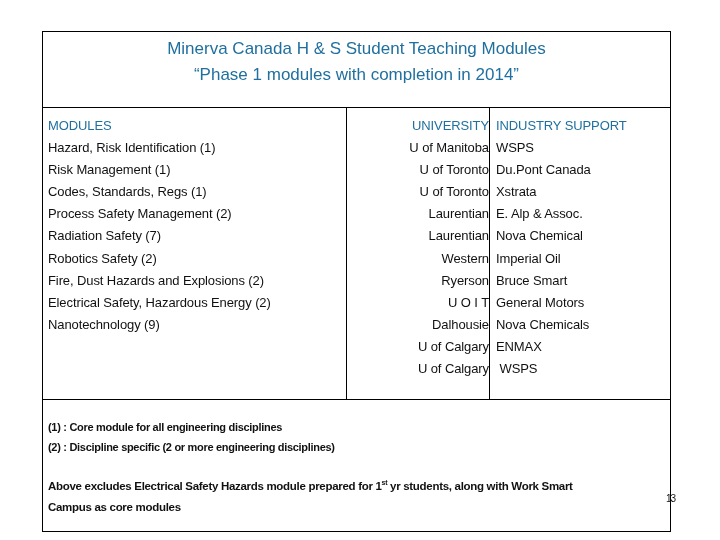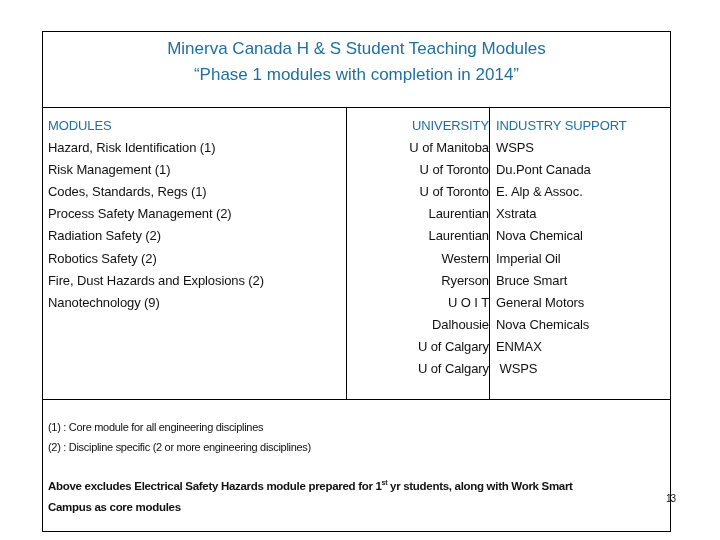--- a/index.html
+++ b/index.html
@@ -86,21 +86,21 @@
     .cell {
       display: block;
       white-space: nowrap;
     }
     .legend-block {
       position: absolute;
       left: 5px;
       top: 385px;
       font-size: 11px;
       line-height: 20px;
-      font-weight: normal;
+      font-weight: bold;
       letter-spacing: -0.3px;
     }
     .legend-line { display: block; white-space: nowrap; }
     .note-block {
       position: absolute;
       left: 5px;
       top: 444px;
       width: 610px;
       font-size: 11.5px;
       line-height: 21px;
@@ -127,23 +127,24 @@
     <span class="title-line">“Phase 1 modules with completion in 2014”</span>
   </div>
 
   <div class="table-row">
     <div class="col col-modules">
       <span class="col-header">MODULES</span>
       <span class="cell">Hazard, Risk Identification (1)</span>
       <span class="cell">Risk Management (1)</span>
       <span class="cell">Codes, Standards, Regs (1)</span>
       <span class="cell">Process Safety Management (2)</span>
-      <span class="cell">Radiation Safety (2)</span>
+      <span class="cell">Radiation Safety (7)</span>
       <span class="cell">Robotics Safety (2)</span>
       <span class="cell">Fire, Dust Hazards and  Explosions (2)</span>
+      <span class="cell">Electrical Safety, Hazardous Energy (2)</span>
       <span class="cell">Nanotechnology (9)</span>
     </div>
 
     <div class="col col-university">
       <span class="col-header">UNIVERSITY</span>
       <span class="cell">U of Manitoba</span>
       <span class="cell">U of Toronto</span>
       <span class="cell">U of Toronto</span>
       <span class="cell">Laurentian</span>
       <span class="cell">Laurentian</span>
@@ -152,22 +153,22 @@
       <span class="cell">U O I T</span>
       <span class="cell">Dalhousie</span>
       <span class="cell">U of Calgary</span>
       <span class="cell">U of Calgary</span>
     </div>
 
     <div class="col col-industry">
       <span class="col-header">INDUSTRY SUPPORT</span>
       <span class="cell">WSPS</span>
       <span class="cell">Du.Pont Canada</span>
+      <span class="cell">Xstrata</span>
       <span class="cell">E. Alp &amp; Assoc.</span>
-      <span class="cell">Xstrata</span>
       <span class="cell">Nova Chemical</span>
       <span class="cell">Imperial Oil</span>
       <span class="cell">Bruce Smart</span>
       <span class="cell">General Motors</span>
       <span class="cell">Nova Chemicals</span>
       <span class="cell">ENMAX</span>
       <span class="cell" style="white-space:pre;"> WSPS</span>
     </div>
   </div>
 

